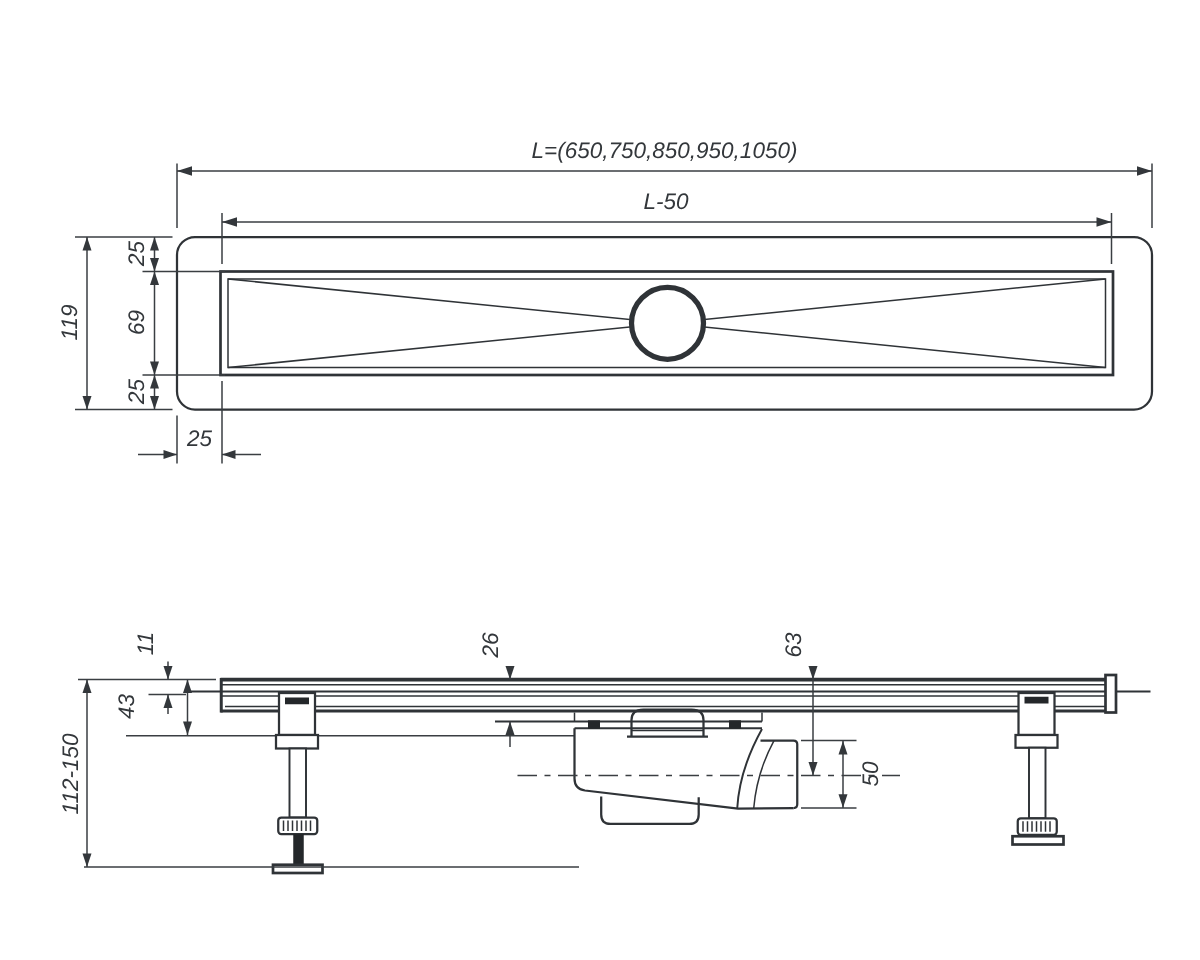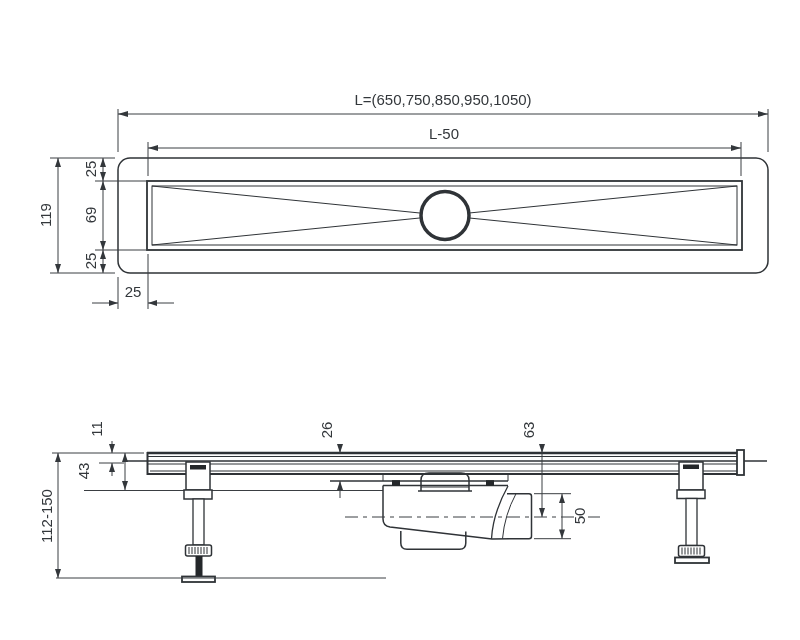--- a/index.html
+++ b/index.html
@@ -1,16 +1,16 @@
 <!DOCTYPE html>
 <html><head>
 <meta charset="utf-8">
 <style>
   html,body{margin:0;padding:0;background:#fff;}
-  .canvas{position:relative;width:800px;height:640px;background:#ffffff;overflow:hidden;}
+  .canvas{position:relative;width:800px;height:640px;background:#ffffff;overflow:hidden;font-style:italic;}
   svg{display:block;}
   .ln{stroke:#2f3337;fill:none;}
   .dim{stroke:#3a3e42;stroke-width:1;fill:none;}
   .arw{fill:#33373b;stroke:none;}
   .wfill{fill:#ffffff;}
   .dark{fill:#24272a;stroke:none;}
   .w10{stroke-width:1;}
   .w12{stroke-width:1.3;}
   .w15{stroke-width:1.5;}
   .w18{stroke-width:1.8;}

